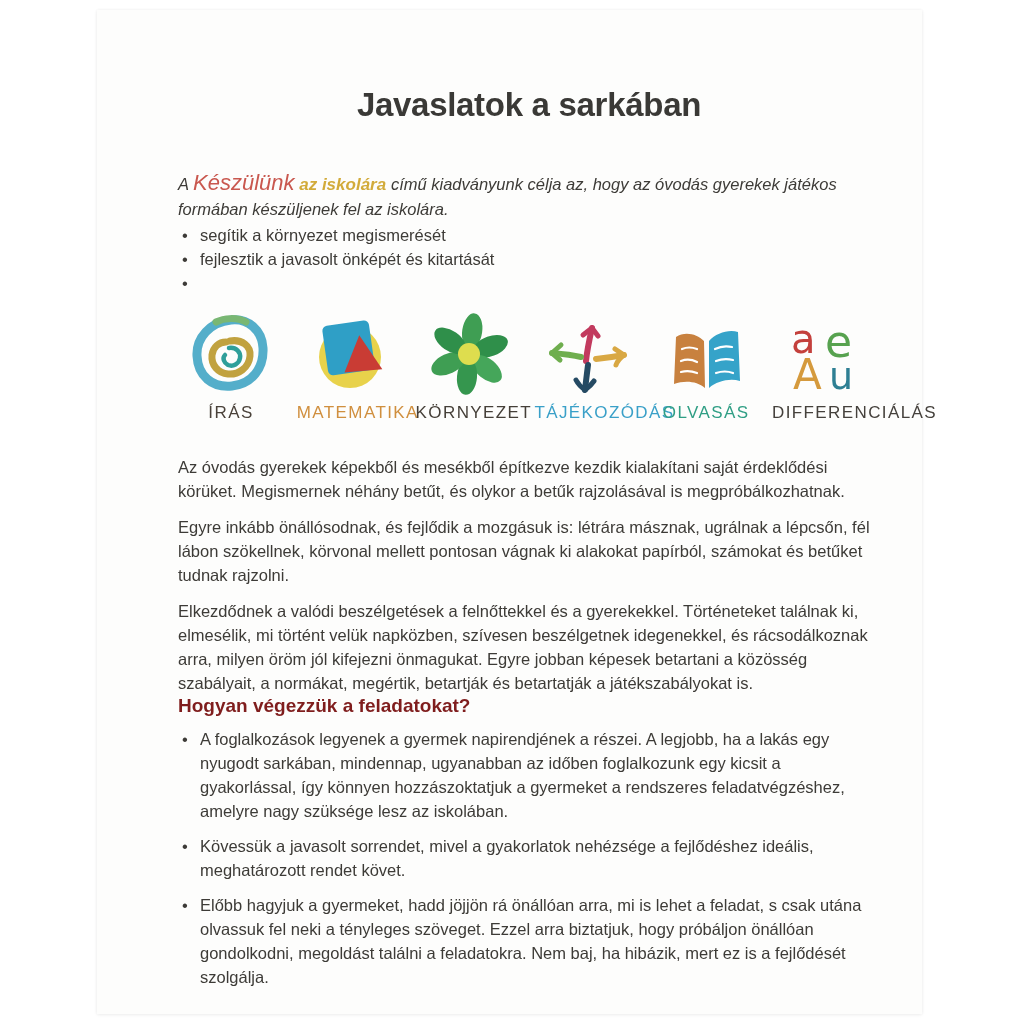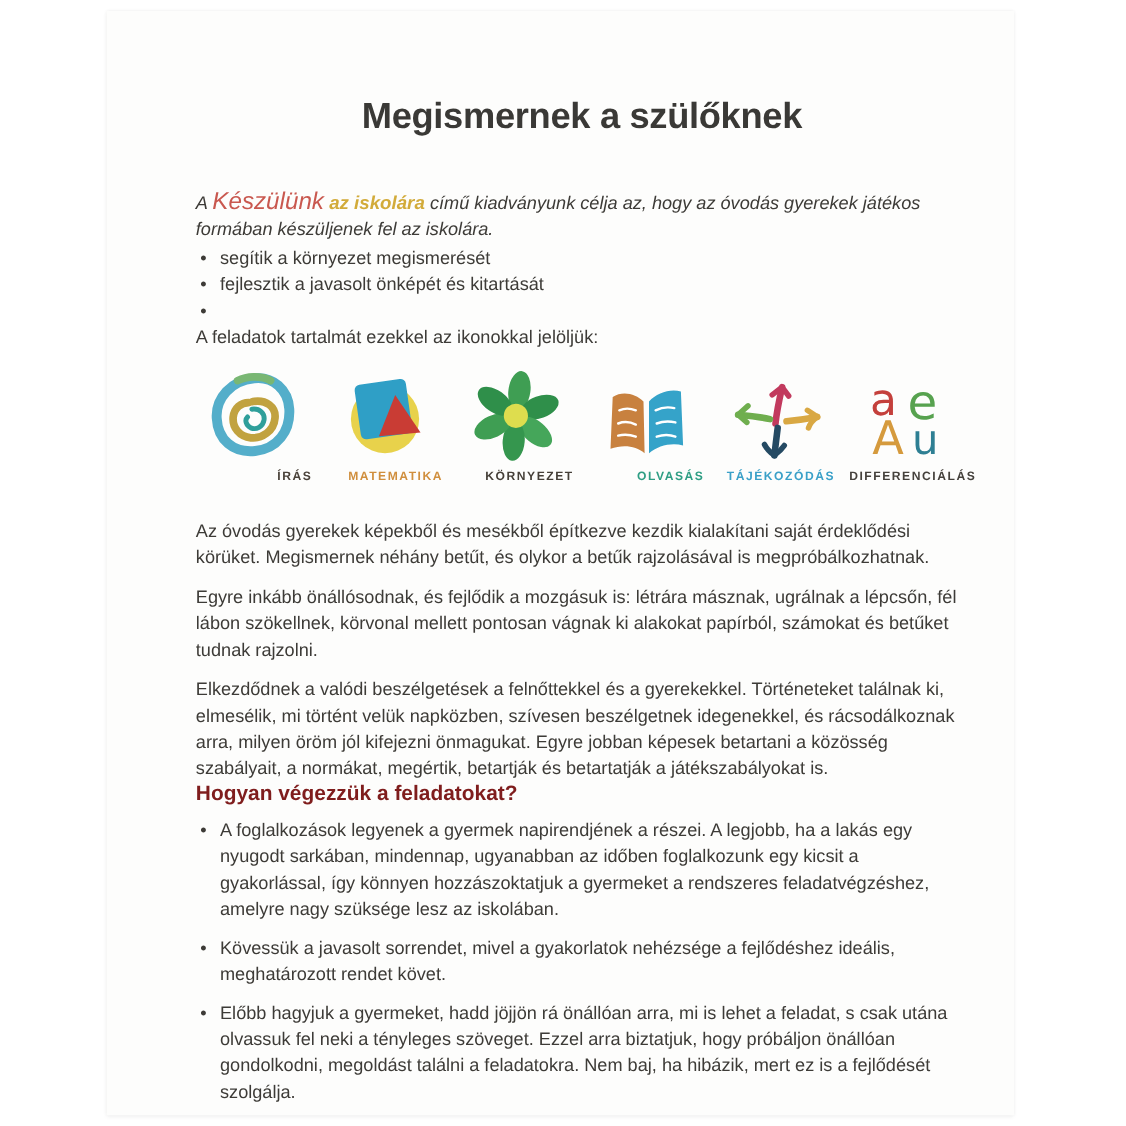--- a/index.html
+++ b/index.html
@@ -39,61 +39,59 @@
     display: flex;
     justify-content: space-between;
     align-items: flex-end;
     width: 700px;
   }
   .icon-cell { width: 106px; text-align: center; }
   .icon-cell svg { display: block; margin: 0 auto; }
   .icon-label {
     display: block;
     margin-top: 6px;
-    font-size: 11px;
-    font-weight: 700;
+    font-size: 17px;
+    font-weight: 400;
     letter-spacing: 1.4px;
     white-space: nowrap;
-    text-align: right;
   }
   .para { margin-top: 12px; }
   .para-first { margin-top: 32px; }
   .how-heading {
     font-size: 19px;
     font-weight: 700;
     color: #7f1d1d;
   }
   .how-list { margin-top: 10px; }
   .how-list .bullet-row { margin-bottom: 11px; }
 </style>
 </head>
 <body>
 
 <div class="page">
 
-  <h1 class="page-title">Megismernek a szülőknek</h1>
+  <h1 class="page-title">Javaslatok a sarkában</h1>
 
   <p class="body-text intro"><span>A </span><span class="brand-red" style="color: rgb(201, 88, 79);">Készülünk</span><span class="brand-gold" style="color: rgb(210, 171, 58);"> az iskolára </span><span>című kiadványunk célja az, hogy az óvodás gyerekek játékos formában készüljenek fel az iskolára.</span></p>
 
 
   <div class="bullet-list tasks body-text">
     <div class="bullet-row">
       <span class="dot">•</span>
       <span>segítik a környezet megismerését</span>
     </div>
     <div class="bullet-row">
       <span class="dot">•</span>
       <span>fejlesztik a javasolt önképét és kitartását</span>
     </div>
     <div class="bullet-row">
       <span class="dot">•</span>
     </div>
   </div>
 
-  <p class="body-text">A feladatok tartalmát ezekkel az ikonokkal jelöljük:</p>
 
   <div class="icons-row">
 
     <div class="icon-cell">
       <svg width="92" height="86" viewBox="0 0 92 86">
         <path d="M46,9 C63,7 77,19 78,37 C79,57 67,73 47,75 C27,77 13,65 12,45 C11,27 25,11 46,9" fill="none" stroke="#54aeca" stroke-width="9" stroke-linecap="round"></path>
         <path d="M31,11 C39,7 52,6 61,11" fill="none" stroke="#79b773" stroke-width="7" stroke-linecap="round"></path>
         <path d="M45,30 C57,28 66,35 65,45 C64,57 53,64 43,63 C33,62 26,54 27,44 C28,36 34,31 41,31" fill="none" stroke="#c1a23f" stroke-width="7" stroke-linecap="round"></path>
         <path d="M44,37 C51,36 56,41 55,47 C54,53 48,56 43,54 C39,52 37,47 40,44" fill="none" stroke="#2f9f9a" stroke-width="4.5" stroke-linecap="round"></path>
       </svg>
@@ -119,48 +117,48 @@
           <ellipse cx="46" cy="20" rx="10" ry="18" fill="#3f9e53" transform="rotate(245 46 43)"></ellipse>
           <ellipse cx="46" cy="20" rx="10" ry="18" fill="#2f8f4a" transform="rotate(305 46 43)"></ellipse>
           <circle cx="46" cy="43" r="11" fill="#dedd4e"></circle>
         </g>
       </svg>
       <span class="icon-label" style="color: rgb(69, 63, 56);">KÖRNYEZET</span>
     </div>
 
     <div class="icon-cell">
       <svg width="92" height="86" viewBox="0 0 92 86">
+        <g fill="none" stroke-linecap="round" stroke-linejoin="round">
+          <path d="M45,50 C46,40 48,30 51,17" stroke="#c23a5e" stroke-width="6"></path>
+          <path d="M51,17 L42,24 M51,17 L57,25" stroke="#c23a5e" stroke-width="5"></path>
+          <path d="M40,46 C31,44 22,43 11,42" stroke="#6fae4e" stroke-width="6"></path>
+          <path d="M11,42 L20,34 M11,42 L19,49" stroke="#6fae4e" stroke-width="5"></path>
+          <path d="M55,48 C64,47 72,46 83,44" stroke="#d9a843" stroke-width="6"></path>
+          <path d="M83,44 L74,38 M83,44 C79,47 76,51 75,54" stroke="#d9a843" stroke-width="5"></path>
+          <path d="M47,54 C46,62 45,70 44,79" stroke="#254a63" stroke-width="6"></path>
+          <path d="M44,79 C40,76 37,73 35,69 M44,79 C48,76 51,73 53,70" stroke="#254a63" stroke-width="5"></path>
+        </g>
+      </svg>
+      <span class="icon-label" style="color: rgb(58, 160, 200);">TÁJÉKOZÓDÁS</span>
+    </div>
+
+    <div class="icon-cell">
+      <svg width="92" height="86" viewBox="0 0 92 86">
         <path d="M16,26 C25,20 37,23 44,30 L45,77 C37,70 25,69 14,73 Z" fill="#c8813f"></path>
         <path d="M49,30 C56,22 69,18 78,21 L80,70 C70,67 57,70 49,77 Z" fill="#35a3c9"></path>
         <g fill="none" stroke="#ffffff" stroke-width="2.2" stroke-linecap="round">
           <path d="M22,38 q7,-3 15,0"></path>
           <path d="M21,50 q8,-3 16,1"></path>
           <path d="M21,61 q8,-2 16,1"></path>
           <path d="M55,38 q8,-4 17,-2"></path>
           <path d="M56,50 q8,-3 17,-1"></path>
           <path d="M56,62 q9,-3 17,0"></path>
         </g>
       </svg>
       <span class="icon-label" style="color: rgb(47, 158, 132);">OLVASÁS</span>
-    </div>
-
-    <div class="icon-cell">
-      <svg width="92" height="86" viewBox="0 0 92 86">
-        <g fill="none" stroke-linecap="round" stroke-linejoin="round">
-          <path d="M45,50 C46,40 48,30 51,17" stroke="#c23a5e" stroke-width="6"></path>
-          <path d="M51,17 L42,24 M51,17 L57,25" stroke="#c23a5e" stroke-width="5"></path>
-          <path d="M40,46 C31,44 22,43 11,42" stroke="#6fae4e" stroke-width="6"></path>
-          <path d="M11,42 L20,34 M11,42 L19,49" stroke="#6fae4e" stroke-width="5"></path>
-          <path d="M55,48 C64,47 72,46 83,44" stroke="#d9a843" stroke-width="6"></path>
-          <path d="M83,44 L74,38 M83,44 C79,47 76,51 75,54" stroke="#d9a843" stroke-width="5"></path>
-          <path d="M47,54 C46,62 45,70 44,79" stroke="#254a63" stroke-width="6"></path>
-          <path d="M44,79 C40,76 37,73 35,69 M44,79 C48,76 51,73 53,70" stroke="#254a63" stroke-width="5"></path>
-        </g>
-      </svg>
-      <span class="icon-label" style="color: rgb(58, 160, 200);">TÁJÉKOZÓDÁS</span>
     </div>
 
     <div class="icon-cell">
       <svg width="92" height="86" viewBox="0 0 92 86">
         <g font-family="DejaVu Sans, sans-serif">
           <text x="12" y="42" font-size="40" fill="#c4403c">a</text>
           <text x="46" y="46" font-size="44" fill="#57a24f">e</text>
           <text x="14" y="78" font-size="42" fill="#d59a3d">A</text>
           <text x="50" y="78" font-size="38" fill="#2e7f93">u</text>
         </g>

